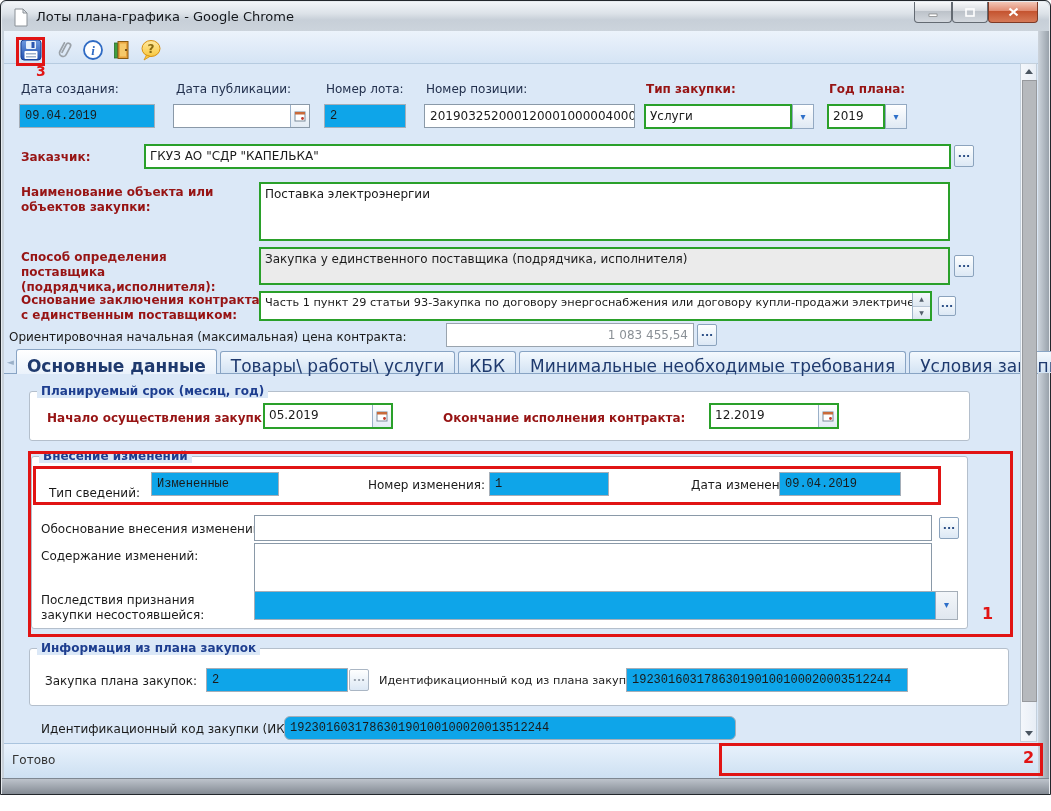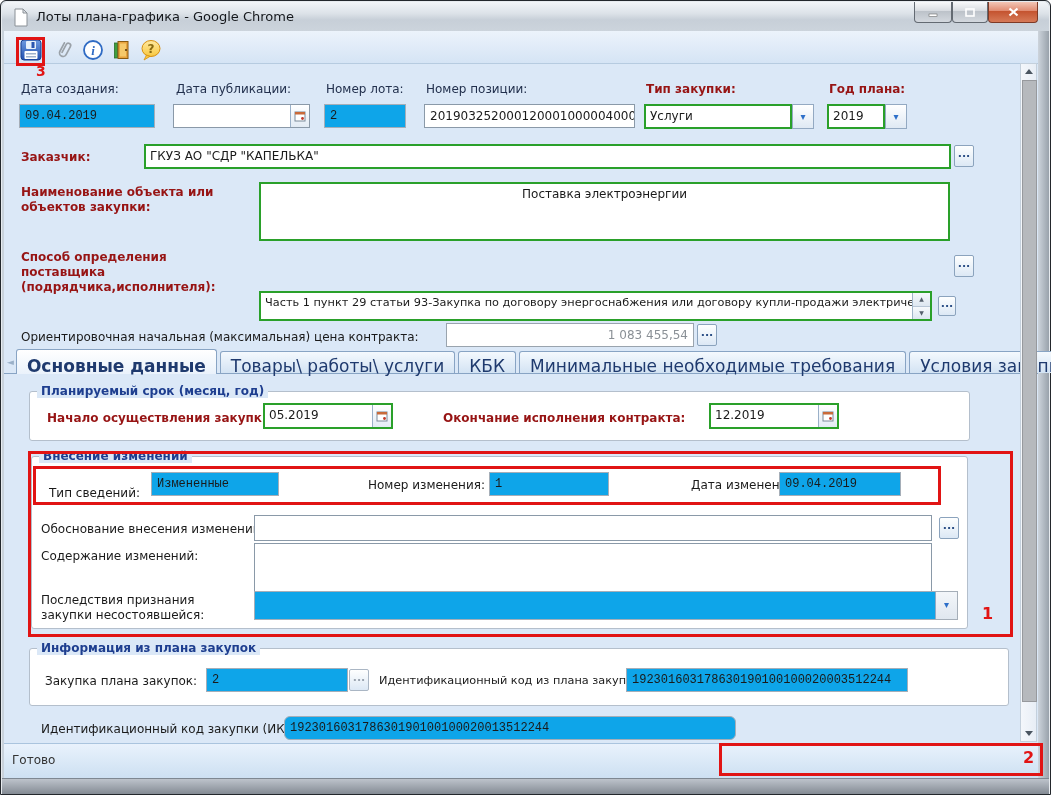--- a/index.html
+++ b/index.html
@@ -30,21 +30,21 @@
   .tico{position:absolute;top:7px;width:24px;height:24px;}
   
   .lbl{position:absolute;color:#22304d;white-space:nowrap;}
   .lbl.wrap{white-space:normal;line-height:15px;}
   .lbl.req{color:#971414;font-weight:bold;}
   .lbl.plain{color:#1a1a1a;}
   .fld{position:absolute;box-sizing:border-box;background:#fff;border:1px solid #8a99a8;
        padding:3px 5px;line-height:16px;overflow:hidden;white-space:nowrap;}
   .fld.ro{background:#0ea5e9;border-color:#a5aeb8;font-family:Liberation Mono, monospace;}
   .fld.green{border:2px solid #2aa02a;padding:2px 4px;}
-  .fld.area{white-space:normal;text-align:center;}
+  .fld.area{white-space:normal;}
   .btn-dots{position:absolute;box-sizing:border-box;width:20px;height:22px;border:1px solid #8ba3bd;border-radius:2px;
             background:linear-gradient(#feffff,#dce8f5);color:#2c4f86;font-weight:bold;font-size:11px;
             text-align:center;line-height:16px;cursor:pointer;}
   .btn-dots.dim{color:#9aa4b0;border-color:#aab6c4;}
   .chev{position:absolute;box-sizing:border-box;width:22px;border:1px solid #93a9c2;
         background:linear-gradient(#ffffff,#dfe9f4);color:#2d6fc9;text-align:center;font-size:10px;cursor:pointer;}
   .calbtn{position:absolute;right:0;top:0;bottom:0;width:18px;border-left:1px solid #9ab0c8;
           background:linear-gradient(#ffffff,#e2ebf4);display:flex;align-items:center;justify-content:center;cursor:pointer;}
   .spinner{position:absolute;right:0;top:0;bottom:0;width:17px;border-left:1px solid #a0b4c8;
            display:flex;flex-direction:column;}
@@ -197,32 +197,34 @@
   <div class="chev" style="left:884px;top:103px;height:25px;line-height:23px;"><span>▾</span></div>
 
   <span class="lbl req" style="left:20px;top:149px;">Заказчик:</span>
   <div class="fld green" style="left:143px;top:143px;width:807px;height:25px;">ГКУЗ АО "СДР "КАПЕЛЬКА"</div>
   <div class="btn-dots" style="left:953px;top:144px;">...</div>
 
   <span class="lbl req wrap" style="left:20px;top:184px;width:225px;">Наименование объекта или объектов закупки:</span>
   <div class="fld green area" style="left:258px;top:181px;width:691px;height:59px;">Поставка электроэнергии</div>
 
   <span class="lbl req wrap" style="left:20px;top:249px;width:232px;">Способ определения поставщика (подрядчика,исполнителя):</span>
+  <div class="fld green area" style="left:258px;top:246px;width:691px;height:38px;background:#ebebeb;">Закупка у единственного поставщика (подрядчика, исполнителя)</div>
   <div class="btn-dots" style="left:953px;top:254px;">...</div>
 
+  <span class="lbl req wrap" style="left:20px;top:292px;width:240px;">Основание заключения контракта с единственным поставщиком:</span>
   <div class="fld green" style="left:258px;top:290px;width:673px;height:30px;font-size:11.3px;padding-right:20px;">
     <span>Часть 1 пункт 29 статьи 93-Закупка по договору энергоснабжения или договору купли-продажи электрической</span>
     <span class="spinner">
       <span>▲</span>
       <span>▼</span>
     </span>
   </div>
   <div class="btn-dots" style="left:937px;top:295px;width:18px;height:20px;line-height:13px;">...</div>
 
-  <span class="lbl plain" style="left:20px;top:329px;">Ориентировочная начальная (максимальная) цена контракта:</span>
+  <span class="lbl plain" style="left:8px;top:329px;">Ориентировочная начальная (максимальная) цена контракта:</span>
   <div class="fld val-gray" style="left:445px;top:322px;width:248px;height:24px;border-color:#9aa4ae;">1 083 455,54</div>
   <div class="btn-dots" style="left:696px;top:323px;">...</div>
 
   <div class="tabbar">
     <span class="tab-arrow"><span>◄</span></span>
     <div class="tab active">Основные данные</div>
     <div class="tab">Товары\ работы\ услуги</div>
     <div class="tab">КБК</div>
     <div class="tab">Минимальные необходимые требования</div>
     <div class="tab">Условия закупки</div>

